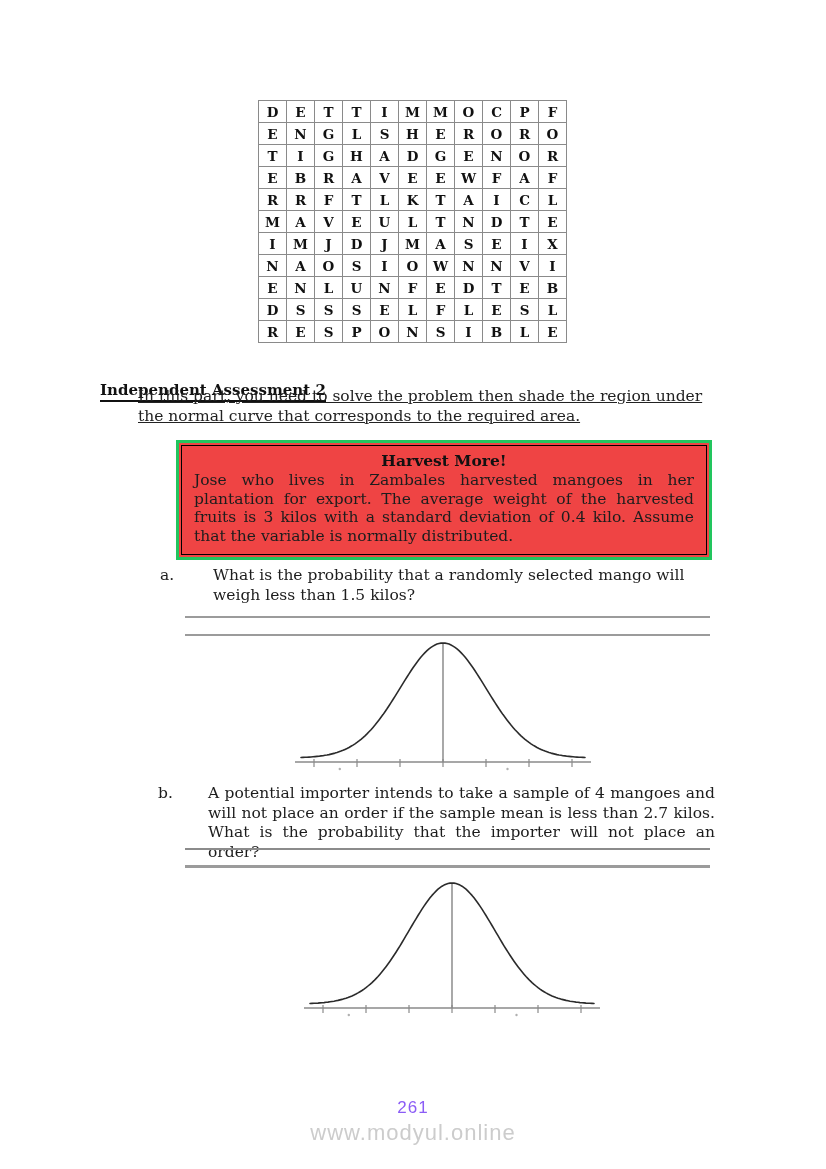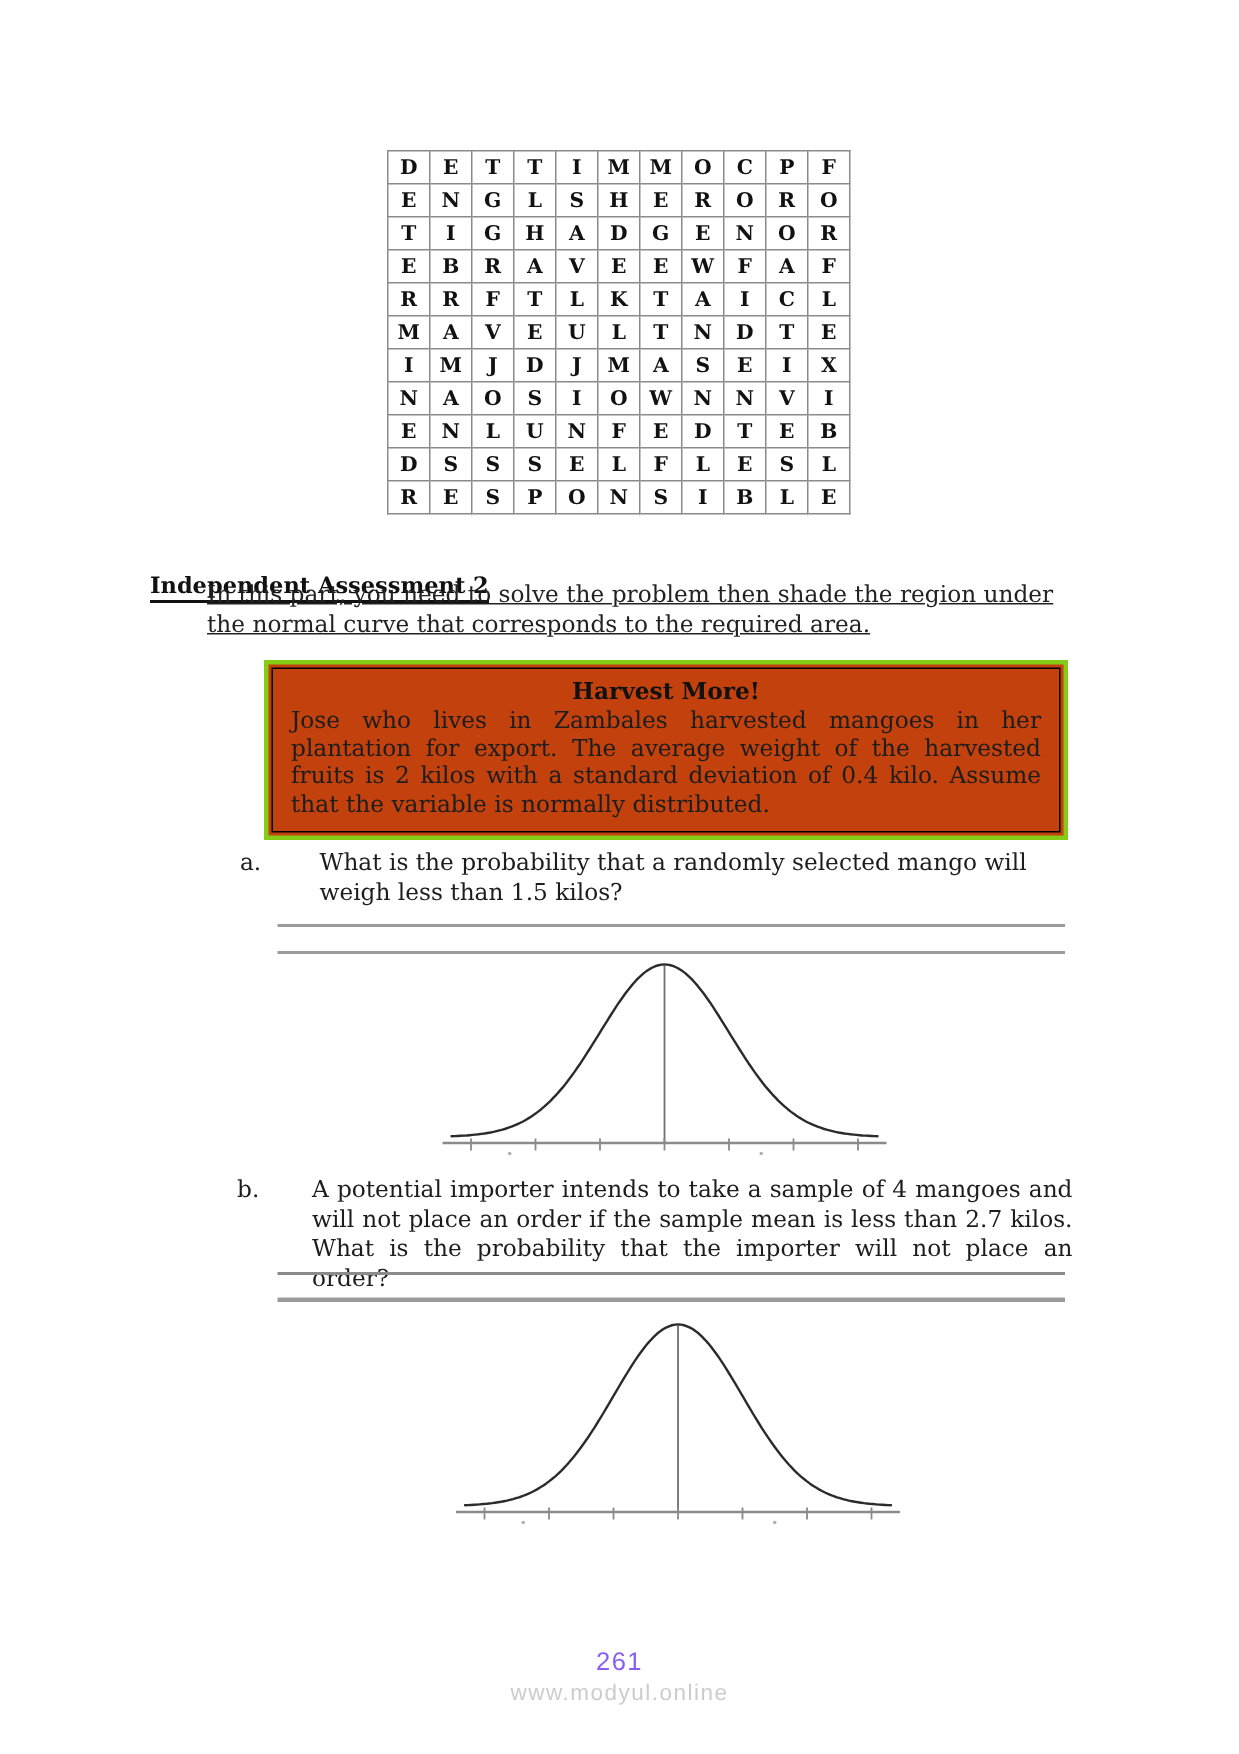--- a/index.html
+++ b/index.html
@@ -31,21 +31,21 @@
     font-size:15px; font-weight:bold; color:#111;
     border-bottom:2px solid #111; padding-bottom:1px;
     display:inline-block;
   }
   .instructions {
     font-size:15.5px; line-height:19.5px; color:#222;
   }
 
   
   .problem-box-outer {
-    border:3px solid #84cc16; padding:2px; background:#c2410c;
+    border:3px solid #22c55e; padding:2px; background:#ef4444;
   }
   .problem-box-inner {
     border:1px solid #000; padding:5px 12px 9px 12px;
   }
   .problem-title {
     text-align:center; font-weight:bold; font-size:15.5px; color:#111;
   }
   .problem-body {
     font-size:15.5px; line-height:18.5px; text-align:justify; color:#1d1d1d;
     margin-top:1px;
@@ -64,21 +64,21 @@
 
   
   .page-number {
     left:0; right:0; text-align:center;
     font-family:"Liberation Sans", sans-serif;
     font-size:17px; color:#8b5cf6; letter-spacing:1px;
   }
   .watermark {
     left:0; right:0; text-align:center;
     font-family:"Liberation Sans", sans-serif;
-    font-size:15px; color:#cccccc; letter-spacing:1px;
+    font-size:22px; color:#cccccc; letter-spacing:1px;
   }
 
   svg.normal-curve { display:block; }
 </style>
 </head>
 <body>
 
 <table class="ws abs" style="left:258px; top:100px;">
   <tbody>
       <tr>
@@ -228,21 +228,21 @@
 </table>
 
 <div class="abs" style="left:100px; top:380px;">
   <span class="heading">Independent Assessment 2</span>
 </div>
 <div class="abs instructions" style="left:138px; top:387px; width:578px;text-decoration:underline;">In this part, you need to solve the problem then shade the region under the normal curve that corresponds to the required area.</div>
 
 <div class="abs problem-box-outer" style="left:176px; top:440px; width:536px;">
   <div class="problem-box-inner">
     <div class="problem-title">Harvest More!</div>
-    <div class="problem-body">Jose who lives in Zambales harvested mangoes in her plantation for export. The average weight of the harvested fruits is 2 kilos  with a standard deviation of 0.4 kilo. Assume that the variable is normally distributed.</div>
+    <div class="problem-body">Jose who lives in Zambales harvested mangoes in her plantation for export. The average weight of the harvested fruits is 3 kilos  with a standard deviation of 0.4 kilo. Assume that the variable is normally distributed.</div>
   </div>
 </div>
 
 <div class="abs question" style="left:160px; top:566px; width:553px;">
   <span class="q-label">a.</span>
   <span class="q-text">What is the probability that a randomly selected mango will weigh less than 1.5 kilos?</span>
 </div>
 <div class="abs answer-line" style="left:185px; top:616px; width:525px;"></div>
 <div class="abs answer-line" style="left:185px; top:634px; width:525px;"></div>
 

